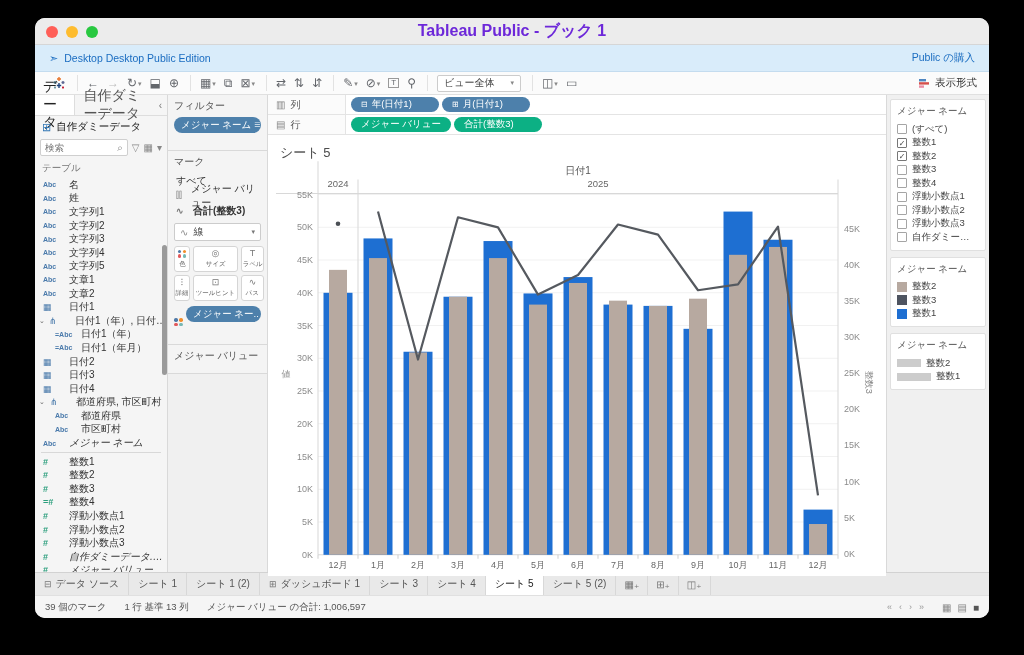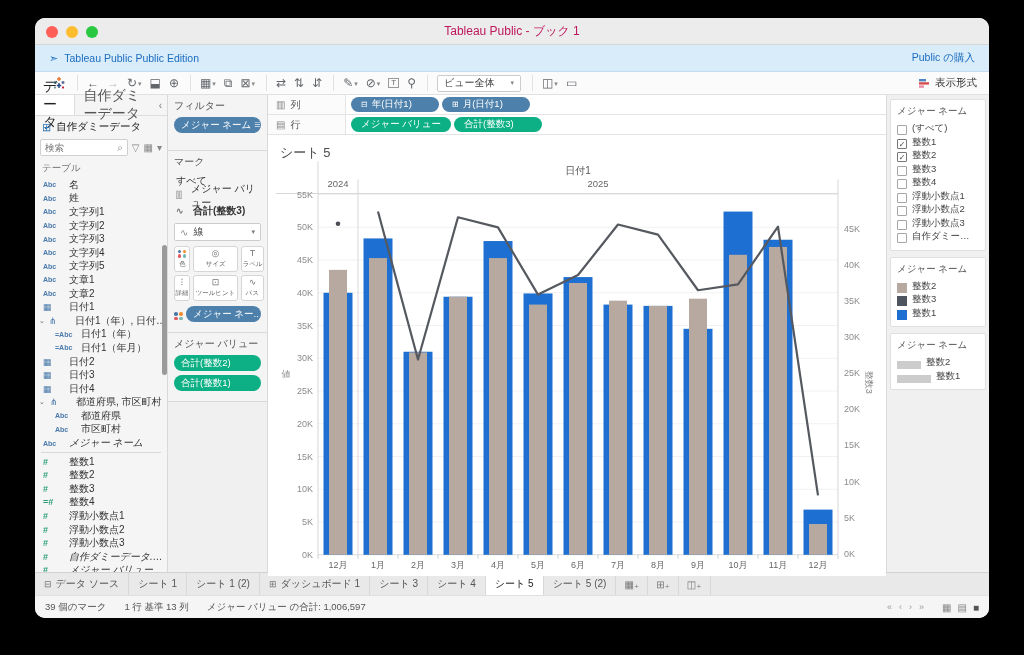--- a/index.html
+++ b/index.html
@@ -7,21 +7,21 @@
     font-family:"Liberation Sans", sans-serif; -webkit-font-smoothing:antialiased; }
   .window { position:absolute; left:35px; top:18px; width:954px; height:600px;
     background:#fff; border-radius:10px; overflow:hidden; display:flex; flex-direction:column;
     box-shadow:0 10px 30px rgba(0,0,0,.6); }
   
   .titlebar { height:27px; background:#ececec; border-bottom:1px solid #d6d6d6;
     display:flex; align-items:center; justify-content:center; position:relative; flex:none; }
   .traffic { position:absolute; left:11px; top:8px; display:flex; gap:8px; }
   .tl { width:12px; height:12px; border-radius:50%; }
   .tl.red{background:#ff5f57}.tl.yel{background:#febc2e}.tl.grn{background:#28c840}
-  .wtitle { font-size:12px; font-weight:normal; color:#be185d; }
+  .wtitle { font-size:16px; font-weight:bold; color:#6d28d9; }
   
   .banner { height:27px; background:#d9ecfa; border-bottom:1px solid #c4dcef; display:flex;
     align-items:center; padding:0 14px; color:#1b6dc1; font-size:10.5px; flex:none; }
   .banner .spacer{flex:1}
   .banner-ico { margin-right:6px; font-size:11px; }
   
   .toolbar { height:23px; background:#fbfbfb; border-bottom:1px solid #e0e0e0; display:flex;
     align-items:center; padding:0 8px; gap:2px; color:#5f6368; flex:none; }
   .tgroup { display:flex; align-items:center; gap:8px; padding:0 9px; height:16px;
     border-left:1px solid #e2e2e2; }
@@ -98,21 +98,21 @@
     font-size:9.5px; padding:0 10px; min-width:88px; }
   .spill.blue{ background:#4d80ab; } .spill.green{ background:#0cb084; }
   .spill .picon{ font-size:8px; }
   .sheet-card { flex:1; position:relative; background:#fff; }
   svg text { font-family:"Liberation Sans",sans-serif; }
   
   .right-pane { width:103px; flex:none; background:#f0f0f0; border-left:1px solid #d9d9d9;
     padding:4px 3px; display:flex; flex-direction:column; gap:6px; font-size:10px; color:#444;}
   .rcard { background:#fff; border:1px solid #e0e0e0; border-radius:2px; padding:5px 6px; }
   .rcard .hd { font-size:9.5px; color:#555; margin-bottom:5px; }
-  .ritem { display:flex; align-items:flex-end; gap:5px; height:12px; margin-bottom:1.5px; white-space:nowrap;}
+  .ritem { display:flex; align-items:center; gap:5px; height:12px; margin-bottom:1.5px; white-space:nowrap;}
   .ritem .lab{ font-size:9.5px; overflow:hidden; text-overflow:ellipsis;}
   .cb { width:10px; height:10px; border:1px solid #a5a5a5; background:#fff; border-radius:1px; flex:none;
     font-size:8px; line-height:9px; text-align:center; color:#444;}
   .cb.checked{ border-color:#777; }
   .swatch{ width:10px; height:10px; flex:none;}
   .sizebar{ height:8px; background:#ccc; flex:none;}
   
   .tabsbar { height:23px; background:#e9e9e9; border-top:1px solid #d2d2d2; display:flex; align-items:stretch;
     font-size:10px; color:#555; flex:none;}
   .btab { display:flex; align-items:center; gap:4px; padding:0 9px; border-right:1px solid #d8d8d8; white-space:nowrap;}
@@ -135,21 +135,21 @@
     <div class="traffic">
       <span class="tl red"></span>
       <span class="tl yel"></span>
       <span class="tl grn"></span>
     </div>
     <span class="wtitle">Tableau Public - ブック 1</span>
   </div>
 
   <div class="banner">
     <span class="banner-ico">➣</span>
-    <span>Tableau Public Public Edition</span>
+    <span>Desktop Desktop Public Edition</span>
     <span class="spacer"></span>
     <span>Public の購入</span>
   </div>
 
   <div class="toolbar">
     <div class="tgroup">
       <span class="tico">
         <svg width="14" height="14" viewBox="0 0 14 14">
           <g stroke-width="1.4">
               <path d="M7 1v4M5 3h4" stroke="#e8762d"></path>
@@ -410,32 +410,28 @@
               <span class="blab">パス</span>
             </div>
           </div>
         <div class="colorpill-row">
           <span class="dots">
             <i style="background:#4e79a7"></i>
               <i style="background:#f28e2b"></i>
             <i style="background:#e15759"></i>
               <i style="background:#76b7b2"></i>
           </span>
-          <div class="pill blue" style="flex:1; margin-bottom:4px">
+          <div class="pill blue" style="flex:1; margin-bottom:16px">
             <span>メジャー ネー..</span>
 
           </div>
         </div>
       </div>
       <div class="mcard mv-card">
         <div class="hd">メジャー バリュー</div>
-        <div id="mv-pills">
-            <div class="pill green">合計(整数2)</div>
-            <div class="pill green">合計(整数1)</div>
-          </div>
       </div>
       <div style="flex:1; background:#f0f0f0"></div>
     </div>
 
     <div class="view-area">
       <div class="shelf-row">
         <span class="shelf-label">
           <span class="sico">▥</span>
           <span>列</span>
         </span>

